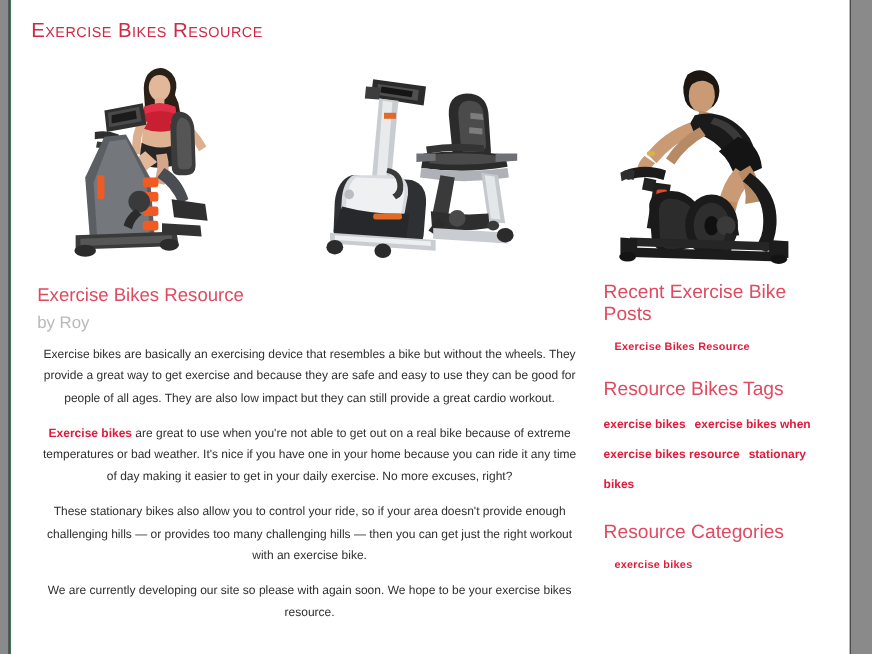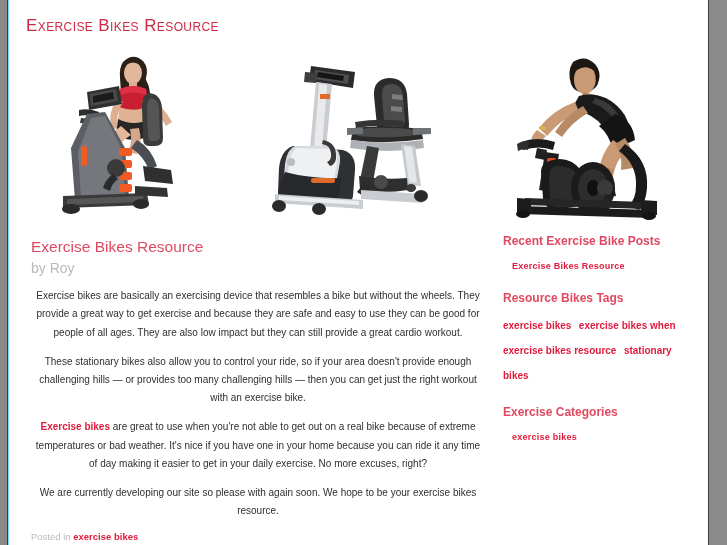--- a/index.html
+++ b/index.html
@@ -6,21 +6,21 @@
   html, body {
     margin: 0; padding: 0;
     width: 727px; height: 545px;
     overflow: hidden;
     background: #8a8a8a;
     font-family: "Liberation Sans", sans-serif;
   }
   #page {
     position: relative;
     width: 727px; height: 545px;
-    background: #7dd3fc;
+    background: #14532d;
   }
   
   .gutter-left {
     position: absolute; left: 0; top: 0; width: 8px; height: 545px;
     background: #8a8a8a; border-right: 1px solid #3d3d3d;
   }
   .gutter-right {
     position: absolute; left: 708px; top: 0; width: 19px; height: 545px;
     background: #8a8a8a; border-left: 1px solid #3d3d3d;
   }
@@ -93,22 +93,22 @@
   .posted-in a {
     color: #e01b3c;
     font-weight: bold;
     text-decoration: none;
   }
 
   
   .widget { margin-bottom: 18px; }
   .widget-title {
     color: #e04a60;
-    font-size: 12px;
-    font-weight: 700;
+    font-size: 16px;
+    font-weight: 400;
     margin: 0 0 7px 0;
     line-height: 1.2;
   }
   .widget-list { list-style: none; margin: 0; padding: 0 0 0 9px; }
   .widget-list li { margin: 0 0 4px 0; }
   .widget-list a {
     color: #e01b3c;
     font-size: 9px;
     font-weight: bold;
     letter-spacing: .25px;
@@ -328,29 +328,25 @@
     </div>
 
     <div class="columns">
 
       <div class="main-col">
         <h2 class="post-title">Exercise Bikes Resource</h2>
         <div class="byline">by Roy</div>
 
         <div class="post-body">
           <p>Exercise bikes are basically an exercising device that resembles a bike but without the wheels. They provide a great way to get exercise and because they are safe and easy to use they can be good for people of all ages. They are also low impact but they can still provide a great cardio workout.</p>
+          <p><a class="inline-link" href="#">Exercise bikes</a> <span>are great to use when you're not able to get out on a real bike because of extreme temperatures or bad weather. It's nice if you have one in your home because you can ride it any time of day making it easier to get in your daily exercise. No more excuses, right?</span></p>
           <p>These stationary bikes also allow you to control your ride, so if your area doesn't provide enough challenging hills — or provides too many challenging hills — then you can get just the right workout with an exercise bike.</p>
-          <p><a class="inline-link" href="#">Exercise bikes</a> <span>are great to use when you're not able to get out on a real bike because of extreme temperatures or bad weather. It's nice if you have one in your home because you can ride it any time of day making it easier to get in your daily exercise. No more excuses, right?</span></p>
           <p>We are currently developing our site so please with again soon. We hope to be your exercise bikes resource.</p>
         </div>
 
-        <div class="posted-in">
-          <span>Posted in</span>
-          <a href="#">exercise bikes</a>
-        </div>
       </div>
 
       <div class="side-col">
 
         <div class="widget">
           <h3 class="widget-title">Recent Exercise Bike Posts</h3>
           <ul class="widget-list">
             <li><a href="#">Exercise Bikes Resource</a></li>
           </ul>
         </div>
@@ -359,21 +355,21 @@
           <h3 class="widget-title">Resource Bikes Tags</h3>
           <div class="tagcloud">
             <a href="#">exercise bikes</a>
             <a href="#">exercise bikes when</a>
             <a href="#">exercise bikes resource</a>
             <a href="#">stationary bikes</a>
           </div>
         </div>
 
         <div class="widget">
-          <h3 class="widget-title">Exercise Categories</h3>
+          <h3 class="widget-title">Resource Categories</h3>
           <ul class="widget-list">
             <li><a href="#">exercise bikes</a></li>
           </ul>
         </div>
 
       </div>
     </div>
 
   </div>
 </div>

